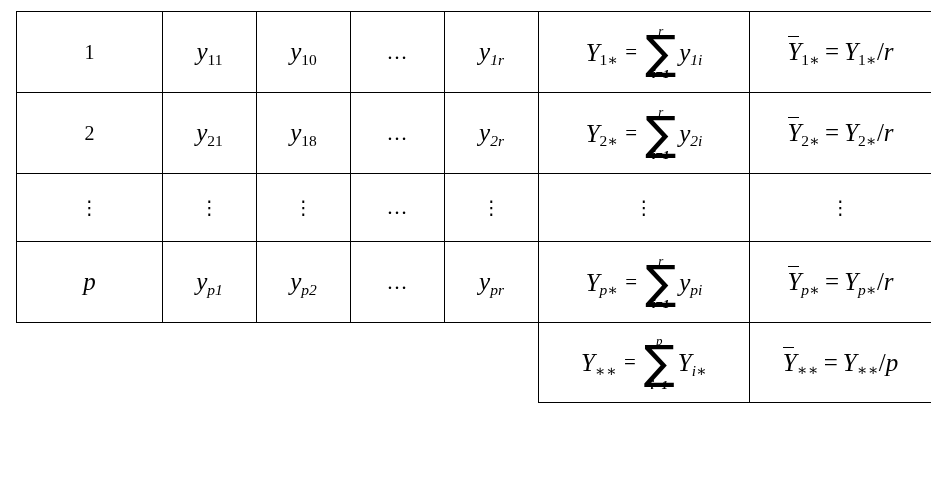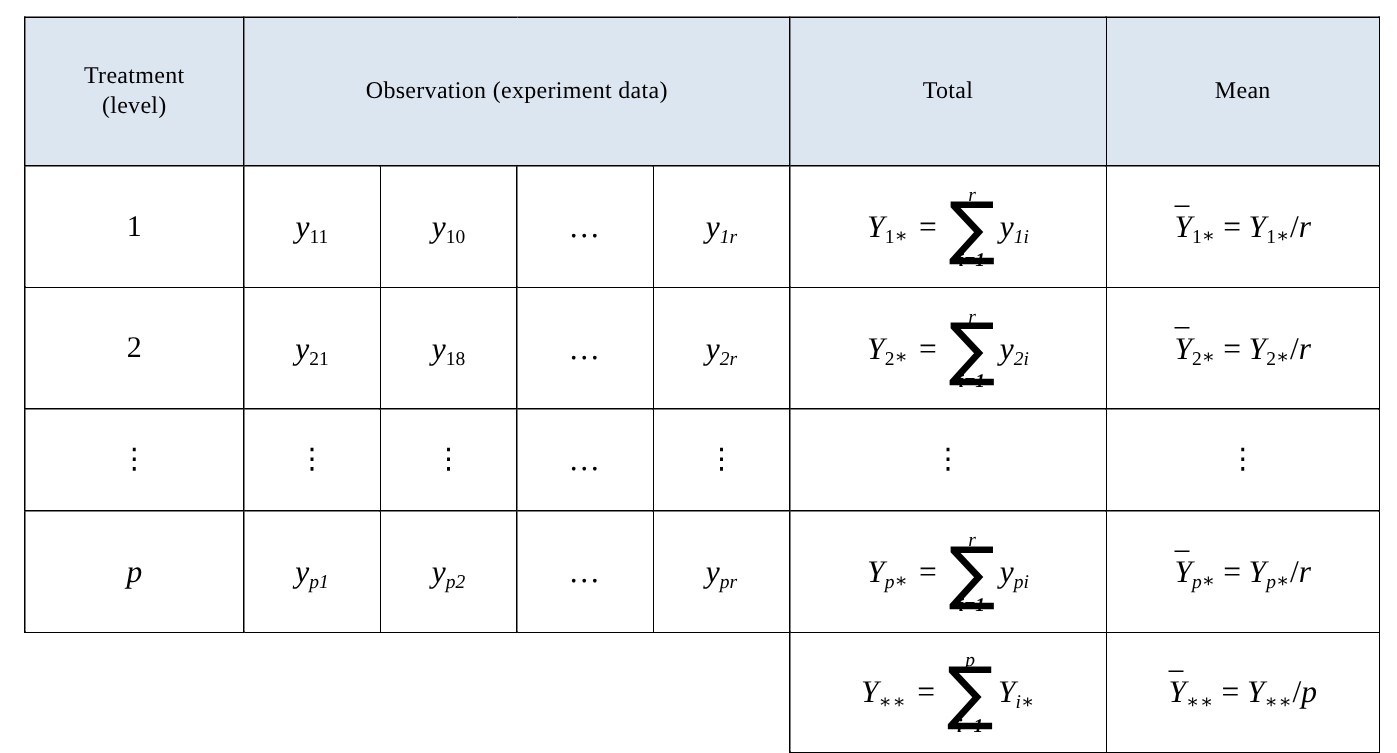--- a/index.html
+++ b/index.html
@@ -64,21 +64,21 @@
 
   
   .r-data   { height: 81px; }
   .r-dots   { height: 68px; }
   .r-last   { height: 80px; }
 
   
   .math {
     font-family: "Liberation Serif", "DejaVu Serif", serif;
     font-style: italic;
-    font-size: 21px;
+    font-size: 25px;
     white-space: nowrap;
     display: inline-block;
   }
   .num { font-style: normal; font-size: 20px; }
 
   sub {
     font-size: 0.62em;
     vertical-align: baseline;
     position: relative;
     top: 0.32em;
@@ -161,29 +161,20 @@
     letter-spacing: 1px;
   }
 </style>
 </head>
 <body>
 
 <div id="anova-table">
   <table class="layout">
 
     <tbody>
-        <tr>
-      <th class="hdr c-treat">
-        <div>Treatment</div>
-        <div>(level)</div>
-      </th>
-      <th class="hdr" colspan="4">Observation (experiment data)</th>
-      <th class="hdr c-total">Total</th>
-      <th class="hdr c-mean">Mean</th>
-    </tr>
 
     <tr class="r-data">
       <td class="c-treat">
         <span class="math num">1</span>
       </td>
       <td class="c-obs">
         <span class="math"><span>y</span><sub class="upr">11</sub></span>
       </td>
       <td class="c-obs">
         <span class="math"><span>y</span><sub class="upr">10</sub></span>

